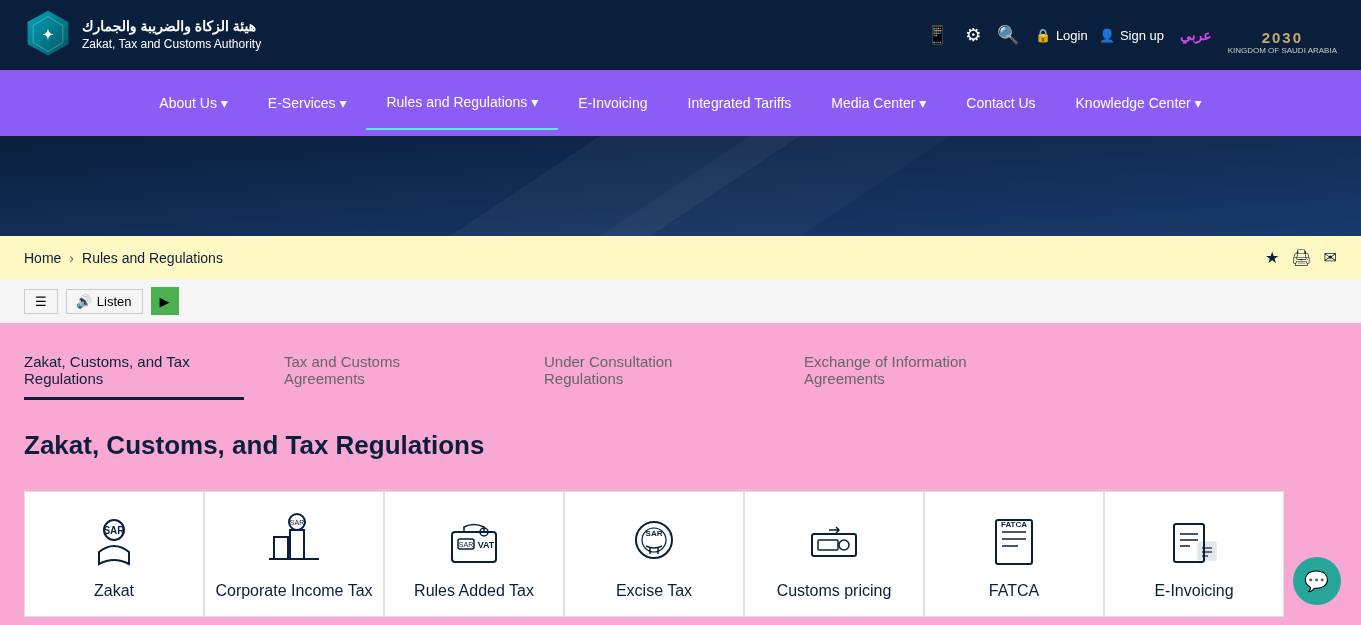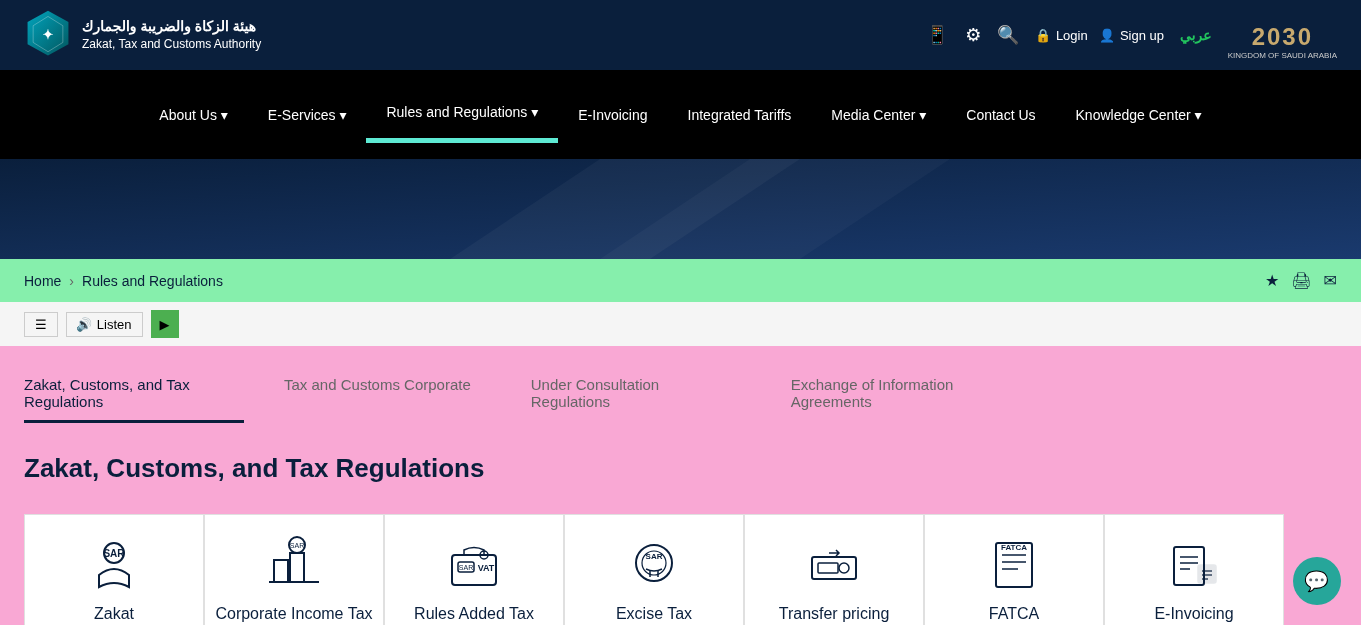--- a/index.html
+++ b/index.html
@@ -50,77 +50,77 @@
       font-size: 13px;
     }
     .auth-links a {
       color: white;
       text-decoration: none;
       display: flex;
       align-items: center;
       gap: 4px;
     }
     .lang-btn {
-      color: #22c55e;
+      color: #d946ef;
       font-size: 14px;
       font-weight: bold;
     }
     .vision-logo {
       display: flex;
       flex-direction: column;
       align-items: center;
       color: white;
       font-size: 9px;
     }
     .vision-logo .vision-text {
-      font-size: 24px;
+      font-size: 15px;
       font-weight: bold;
       color: #c8a96e;
       letter-spacing: 2px;
       margin-top: 13px;
     }
 
     
     .nav-bar {
-      background: #000000;
+      background: #8b5cf6;
       display: flex;
       align-items: center;
       justify-content: center;
-      padding: 16px 24px;
+      padding: 6px 24px;
       min-height: 55px;
     }
     .nav-items {
       display: flex;
       align-items: center;
       gap: 0;
       list-style: none;
     }
     .nav-items li a {
       color: white;
       text-decoration: none;
       font-size: 14px;
       padding: 18px 20px;
       display: block;
       white-space: nowrap;
     }
     .nav-items li a.active {
-      border-bottom: 5px solid #5eead4;
+      border-bottom: 2px solid #5eead4;
       text-align: center;
     }
 
     
     .hero {
       background: linear-gradient(135deg, #0a1f3c 60%, #1a3a6e 100%);
       height: 100px;
       position: relative;
     }
 
     
     .breadcrumb-bar {
-      background: #86efac;
+      background: #fef9c3;
       padding: 12px 24px;
       display: flex;
       align-items: center;
       justify-content: space-between;
     }
     .breadcrumb {
       display: flex;
       align-items: center;
       gap: 8px;
       font-size: 14px;
@@ -378,21 +378,21 @@
     <span>🔊</span>
     <span>Listen</span>
   </button>
   <button class="acc-btn green-btn">▶</button>
 </div>
 
 <div class="main-content">
 
   <div class="tab-nav">
     <div class="tab-item active">Zakat, Customs, and Tax Regulations</div>
-    <div class="tab-item">Tax and Customs Corporate</div>
+    <div class="tab-item">Tax and Customs Agreements</div>
     <div class="tab-item">Under Consultation Regulations</div>
     <div class="tab-item">Exchange of Information Agreements</div>
   </div>
 
   <div class="section-title">Zakat, Customs, and Tax Regulations</div>
 
   <div class="cards-grid">
 
     <div class="card">
       <div class="card-icon">
@@ -447,21 +447,21 @@
 
     <div class="card">
       <div class="card-icon">
         <svg viewBox="0 0 60 60" width="60" height="60" xmlns="http://www.w3.org/2000/svg">
           <rect x="8" y="22" width="44" height="22" rx="2" fill="none" stroke="#0a1f3c" stroke-width="2"></rect>
           <rect x="14" y="28" width="20" height="10" rx="1" fill="none" stroke="#0a1f3c" stroke-width="1.5"></rect>
           <circle cx="40" cy="33" r="5" fill="none" stroke="#0a1f3c" stroke-width="1.5"></circle>
           <path d="M25 18 L35 18 M32 15 L35 18 L32 21" stroke="#0a1f3c" stroke-width="1.5" fill="none"></path>
         </svg>
       </div>
-      <div class="card-label">Transfer pricing</div>
+      <div class="card-label">Customs pricing</div>
     </div>
 
     <div class="card">
       <div class="card-icon">
         <svg viewBox="0 0 60 60" width="60" height="60" xmlns="http://www.w3.org/2000/svg">
           <rect x="12" y="8" width="36" height="44" rx="2" fill="none" stroke="#0a1f3c" stroke-width="2"></rect>
           <line x1="18" y1="20" x2="42" y2="20" stroke="#0a1f3c" stroke-width="1.5"></line>
           <line x1="18" y1="27" x2="42" y2="27" stroke="#0a1f3c" stroke-width="1.5"></line>
           <line x1="18" y1="34" x2="34" y2="34" stroke="#0a1f3c" stroke-width="1.5"></line>
           <text x="30" y="15" text-anchor="middle" font-size="8" fill="#0a1f3c" font-weight="bold">FATCA</text>

